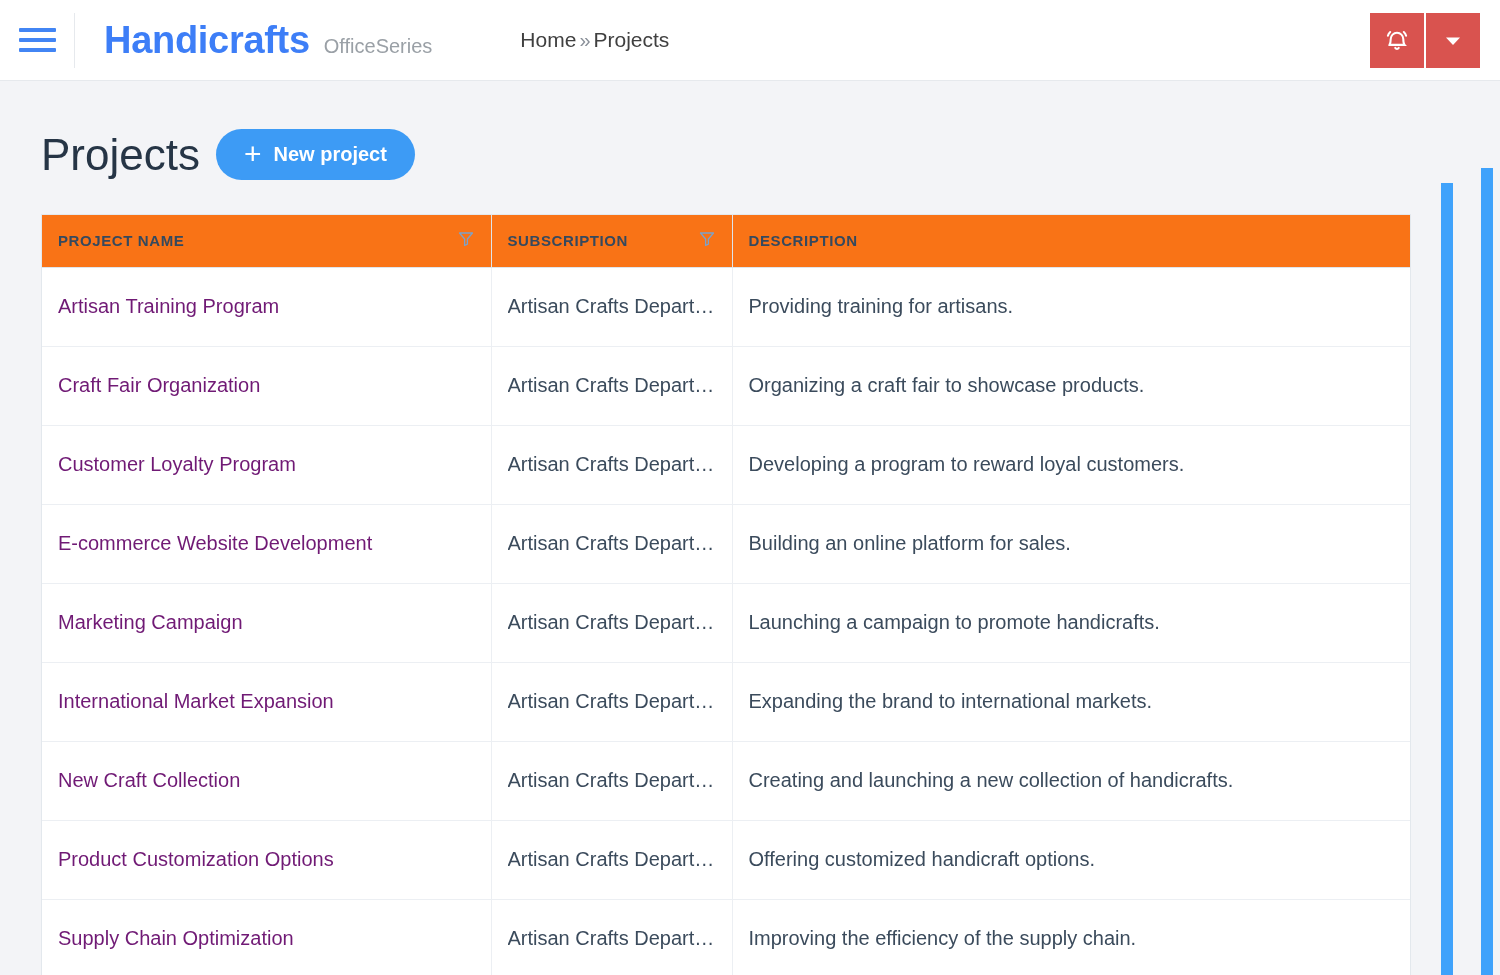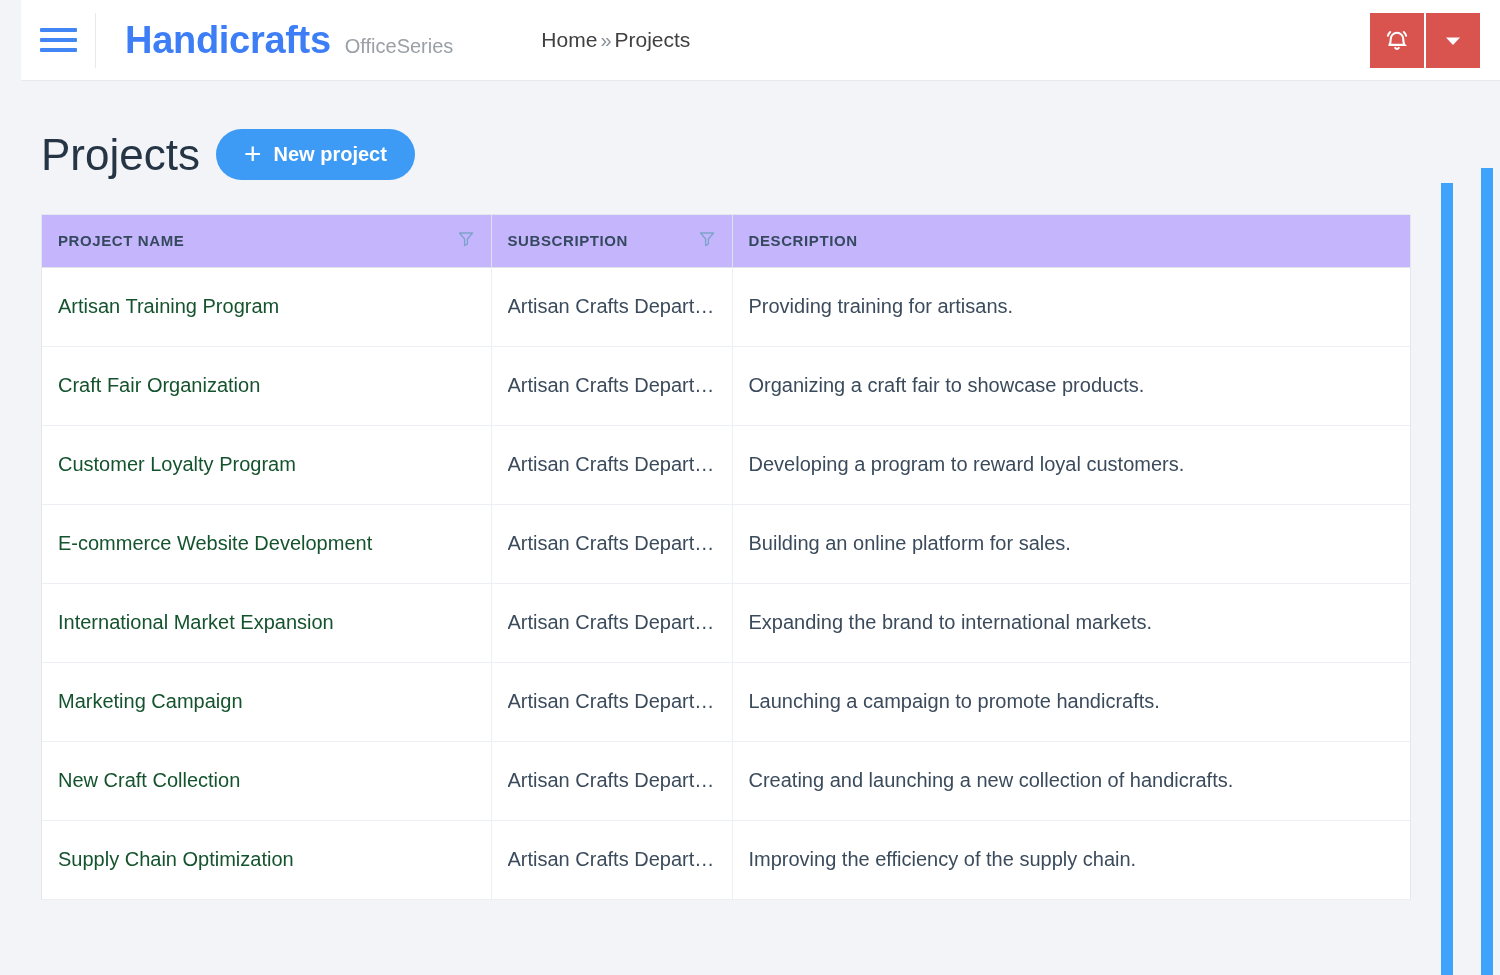--- a/index.html
+++ b/index.html
@@ -12,21 +12,20 @@
   }
 
   
   .topbar {
     position: relative;
     height: 81px;
     background: #ffffff;
     border-bottom: 1px solid #e6e9ed;
     display: flex;
     align-items: center;
-    margin-left: 21px;
   }
   .hamburger {
     width: 74px;
     height: 81px;
     display: flex;
     flex-direction: column;
     align-items: center;
     justify-content: center;
     gap: 6px;
     cursor: pointer;
@@ -143,21 +142,21 @@
     background: #ffffff;
     border: 1px solid #e3e8ed;
     border-bottom: none;
   }
   table {
     border-collapse: collapse;
     width: 100%;
     table-layout: fixed;
   }
   thead th {
-    background: #c4b5fd;
+    background: #f97316;
     height: 52px;
     padding: 0 16px;
     text-align: left;
     font-size: 15px;
     font-weight: bold;
     letter-spacing: 0.6px;
     color: #35495e;
     border-right: 1px solid #dfe4ea;
     border-bottom: 1px solid #dfe4ea;
     vertical-align: middle;
@@ -177,21 +176,21 @@
     color: #3b4b5c;
     border-right: 1px solid #eceff3;
     border-bottom: 1px solid #eceff3;
     vertical-align: middle;
     overflow: hidden;
     white-space: nowrap;
     text-overflow: ellipsis;
   }
   tbody td:last-child { border-right: none; }
   tbody td a {
-    color: #14532d;
+    color: #701a75;
     text-decoration: none;
     font-size: 20px;
   }
   .col-name { width: 449px; }
   .col-sub  { width: 241px; }
   .col-desc { width: auto; }
   .cell-truncate {
     display: block;
     overflow: hidden;
     text-overflow: ellipsis;
@@ -328,44 +327,53 @@
         <tr>
           <td><a href="#">E-commerce Website Development</a></td>
           <td>
               <span class="cell-truncate">Artisan Crafts Depart…</span>
             </td>
           <td>
               <span class="cell-truncate">Building an online platform for sales.</span>
             </td>
         </tr>
         <tr>
+          <td><a href="#">Marketing Campaign</a></td>
+          <td>
+              <span class="cell-truncate">Artisan Crafts Depart…</span>
+            </td>
+          <td>
+              <span class="cell-truncate">Launching a campaign to promote handicrafts.</span>
+            </td>
+        </tr>
+        <tr>
           <td><a href="#">International Market Expansion</a></td>
           <td>
               <span class="cell-truncate">Artisan Crafts Depart…</span>
             </td>
           <td>
               <span class="cell-truncate">Expanding the brand to international markets.</span>
             </td>
         </tr>
         <tr>
-          <td><a href="#">Marketing Campaign</a></td>
-          <td>
-              <span class="cell-truncate">Artisan Crafts Depart…</span>
-            </td>
-          <td>
-              <span class="cell-truncate">Launching a campaign to promote handicrafts.</span>
-            </td>
-        </tr>
-        <tr>
           <td><a href="#">New Craft Collection</a></td>
           <td>
               <span class="cell-truncate">Artisan Crafts Depart…</span>
             </td>
           <td>
               <span class="cell-truncate">Creating and launching a new collection of handicrafts.</span>
+            </td>
+        </tr>
+        <tr>
+          <td><a href="#">Product Customization Options</a></td>
+          <td>
+              <span class="cell-truncate">Artisan Crafts Depart…</span>
+            </td>
+          <td>
+              <span class="cell-truncate">Offering customized handicraft options.</span>
             </td>
         </tr>
         <tr>
           <td><a href="#">Supply Chain Optimization</a></td>
           <td>
               <span class="cell-truncate">Artisan Crafts Depart…</span>
             </td>
           <td>
               <span class="cell-truncate">Improving the efficiency of the supply chain.</span>
             </td>

